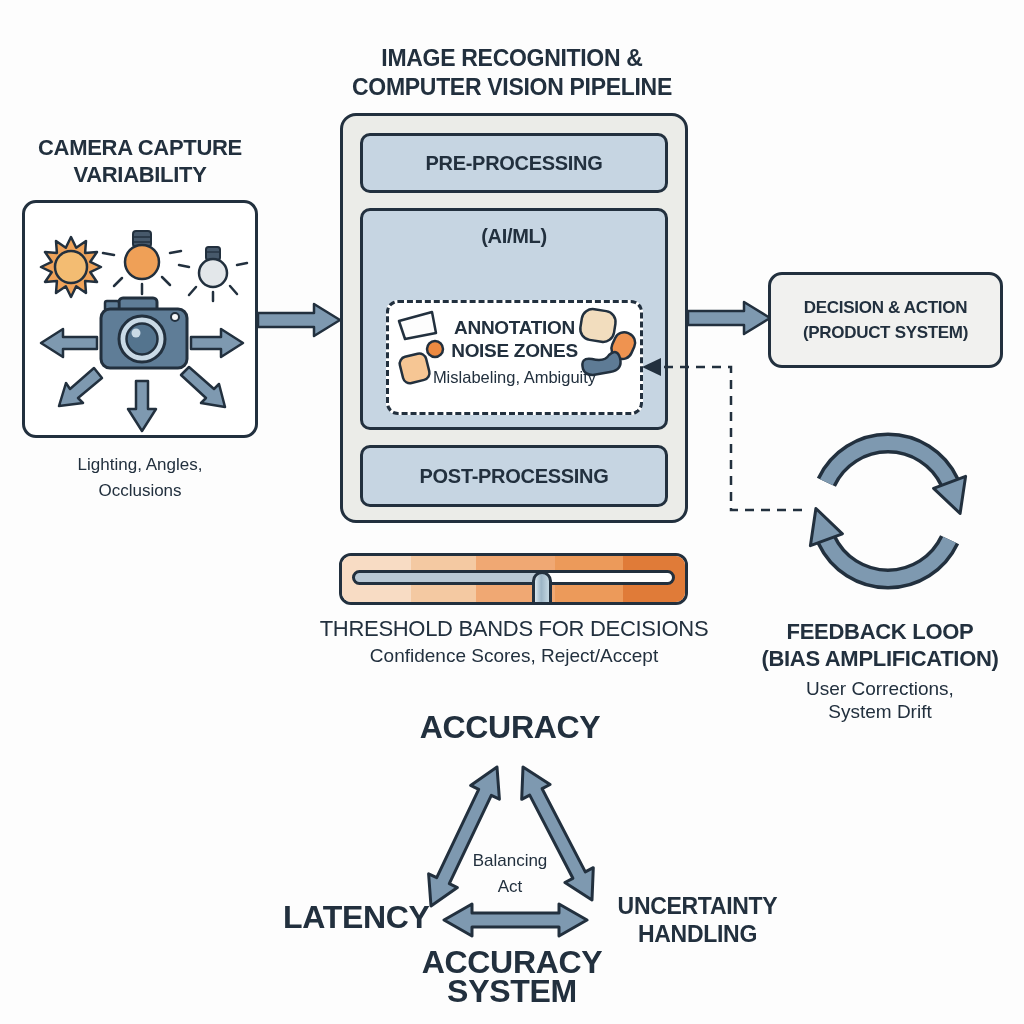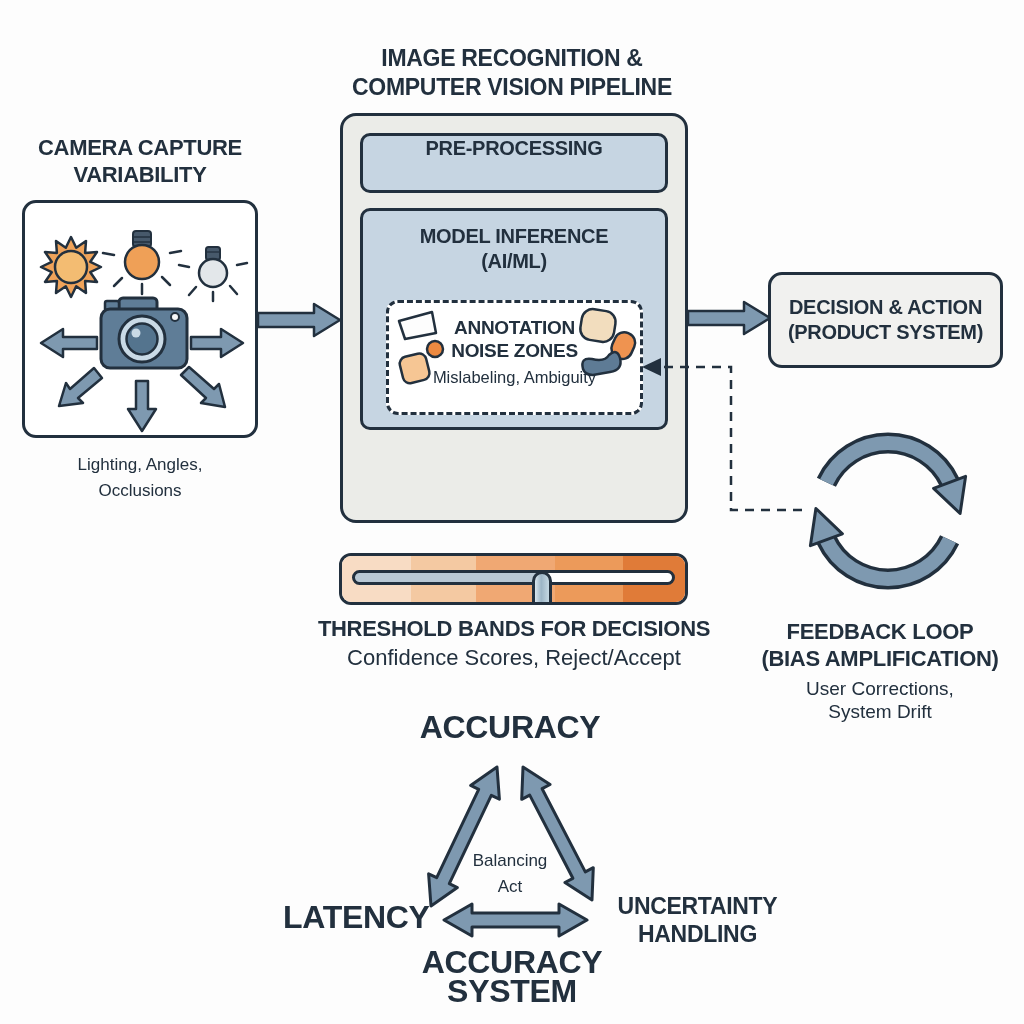--- a/index.html
+++ b/index.html
@@ -13,21 +13,21 @@
   .h2{font-size:22px;font-weight:bold;line-height:27px;letter-spacing:-0.3px;}
   .h3{font-size:32px;font-weight:bold;line-height:29px;letter-spacing:-0.3px;}
   .cap{font-size:17px;line-height:26px;}
   .cap-sm{font-size:19px;line-height:23px;}
   .panel{
     background:#ebece8;border:3px solid #22303e;border-radius:16px;box-sizing:border-box;
   }
   .stage{
     position:absolute;left:17px;width:308px;background:#c6d5e2;border:3px solid #22303e;
     border-radius:10px;box-sizing:border-box;display:flex;flex-direction:column;
-    align-items:center;justify-content:flex-start;font-weight:bold;font-size:20px;
+    align-items:center;justify-content:center;font-weight:bold;font-size:20px;
     letter-spacing:-0.3px;line-height:25px;
   }
   .whitebox{
     background:#ffffff;border:3px solid #22303e;border-radius:14px;box-sizing:border-box;
   }
   .dashedbox{
     position:absolute;background:#ffffff;border:3px dashed #22303e;border-radius:12px;
     box-sizing:border-box;text-align:center;
   }
   .slider-shell{
@@ -119,70 +119,72 @@
 
   <svg class="abs" style="left:256px;top:295px;" width="88" height="50" viewBox="0 0 88 50">
     <polygon points="2,18 58,18 58,9 84,25 58,41 58,32 2,32" fill="#7e99b0" stroke="#22303e" stroke-width="2.5" stroke-linejoin="round"></polygon>
   </svg>
 
   <div class="abs panel" style="left:340px;top:113px;width:348px;height:410px;">
     <div class="stage" style="top:17px;height:60px;">
       <div>PRE-PROCESSING</div>
     </div>
     <div class="stage" style="top:92px;height:222px;justify-content:flex-start;padding-top:13px;">
-      <div>MODEL INFERENCE</div>
       <div>(AI/ML)</div>
     </div>
 
     <div class="dashedbox" style="left:43px;top:184px;width:257px;height:115px;">
       <div style="font-size:19px;font-weight:bold;line-height:23px;letter-spacing:-0.3px;margin-top:13px;">
         <div>ANNOTATION</div>
         <div>NOISE ZONES</div>
       </div>
       <div style="font-size:16.5px;margin-top:6px;">Mislabeling, Ambiguity</div>
       <svg class="abs" style="left:5px;top:6px;" width="52" height="86" viewBox="0 0 52 86">
         <polygon points="5,12 38,3 42,24 11,30" fill="#fdfdfd" stroke="#22303e" stroke-width="2.5" stroke-linejoin="round"></polygon>
         <circle cx="41" cy="40" r="8" fill="#ed8a41" stroke="#22303e" stroke-width="2.5"></circle>
         <rect x="7" y="46" width="27" height="27" rx="7" fill="#f6c694" stroke="#22303e" stroke-width="2.5" transform="rotate(-14 20 59)"></rect>
       </svg>
       <svg class="abs" style="right:2px;top:2px;" width="62" height="86" viewBox="0 0 62 86">
         <rect x="5" y="5" width="34" height="31" rx="11" fill="#f2ddbe" stroke="#22303e" stroke-width="2.5" transform="rotate(9 22 20)"></rect>
         <rect x="37" y="27" width="21" height="27" rx="10" fill="#ef9350" stroke="#22303e" stroke-width="2.5" transform="rotate(24 47 40)"></rect>
         <path d="M7,64 Q4,52 16,54 Q29,57 33,50 Q41,43 44,53 Q47,65 34,67 L17,70 Q9,70 7,64 Z" fill="#5e7b95" stroke="#22303e" stroke-width="2.5"></path>
       </svg>
     </div>
+    <div class="stage" style="top:329px;height:62px;">
+      <div>POST-PROCESSING</div>
+    </div>
   </div>
 
   <svg class="abs" style="left:686px;top:293px;" width="88" height="50" viewBox="0 0 88 50">
     <polygon points="2,18 58,18 58,9 84,25 58,41 58,32 2,32" fill="#7e99b0" stroke="#22303e" stroke-width="2.5" stroke-linejoin="round"></polygon>
   </svg>
 
-  <div class="abs whitebox ctr" style="left:768px;top:272px;width:235px;height:96px;background:#f1f1ef;display:flex;flex-direction:column;align-items:center;justify-content:center;font-size:20px;font-weight:bold;line-height:25px;letter-spacing:-0.3px;">
+  <div class="abs whitebox ctr" style="left:768px;top:272px;width:235px;height:96px;background:#f1f1ef;display:flex;flex-direction:column;align-items:center;justify-content:center;font-size:17px;font-weight:bold;line-height:25px;letter-spacing:-0.3px;">
     <div>DECISION &amp; ACTION</div>
     <div>(PRODUCT SYSTEM)</div>
   </div>
 
   <svg class="abs" style="left:640px;top:350px;" width="172" height="175" viewBox="0 0 172 175">
     <path d="M162,160 L91,160 L91,17 L18,17" fill="none" stroke="#22303e" stroke-width="2.5" stroke-dasharray="9 7"></path>
     <polygon points="21,8 21,26 2,17" fill="#22303e"></polygon>
   </svg>
 
   <div class="abs slider-shell" style="left:339px;top:553px;width:349px;height:52px;">
     <div class="band" style="width: 20%; background: rgb(248, 220, 196);"></div>
     <div class="band" style="width: 19%; background: rgb(244, 201, 162);"></div>
     <div class="band" style="width: 23%; background: rgb(240, 168, 115);"></div>
     <div class="band" style="width: 20%; background: rgb(236, 154, 90);"></div>
     <div class="band" style="width: 18%; background: rgb(224, 123, 56);"></div>
     <div class="track" style="background: linear-gradient(90deg, rgb(185, 200, 212) 0%, rgb(185, 200, 212) 59%, rgb(255, 255, 255) 59%, rgb(255, 255, 255) 100%);">
       <div class="handle" style="left: calc(59% - 10px);"></div>
     </div>
   </div>
 
-  <div class="abs ctr" style="left:312px;top:616px;width:404px;font-size:22px;font-weight:bold;letter-spacing:-0.3px;">THRESHOLD BANDS FOR DECISIONS</div>
-  <div class="abs ctr" style="left:312px;top:645px;width:404px;font-size:22px;">Confidence Scores, Reject/Accept</div>
+  <div class="abs ctr" style="left:312px;top:616px;width:404px;font-size:22px;font-weight:normal;letter-spacing:-0.3px;">THRESHOLD BANDS FOR DECISIONS</div>
+  <div class="abs ctr" style="left:312px;top:645px;width:404px;font-size:19px;">Confidence Scores, Reject/Accept</div>
 
   <svg class="abs" style="left:795px;top:425px;" width="190" height="175" viewBox="0 0 190 175">
     <path d="M 31.4 57.3 A 68 68 0 0 1 154.6 57.3" fill="none" stroke="#22303e" stroke-width="21"></path>
     <path d="M 31.4 57.3 A 68 68 0 0 1 154.6 57.3" fill="none" stroke="#7e99b0" stroke-width="14"></path>
     <path d="M 154.6 114.7 A 68 68 0 0 1 31.4 114.7" fill="none" stroke="#22303e" stroke-width="21"></path>
     <path d="M 154.6 114.7 A 68 68 0 0 1 31.4 114.7" fill="none" stroke="#7e99b0" stroke-width="14"></path>
     <polygon points="138.6,63.3 170.6,51.4 165.1,88.5" fill="#7e99b0" stroke="#22303e" stroke-width="3" stroke-linejoin="round"></polygon>
     <polygon points="47.4,108.8 15.4,120.7 20.9,83.5" fill="#7e99b0" stroke="#22303e" stroke-width="3" stroke-linejoin="round"></polygon>
   </svg>
 

